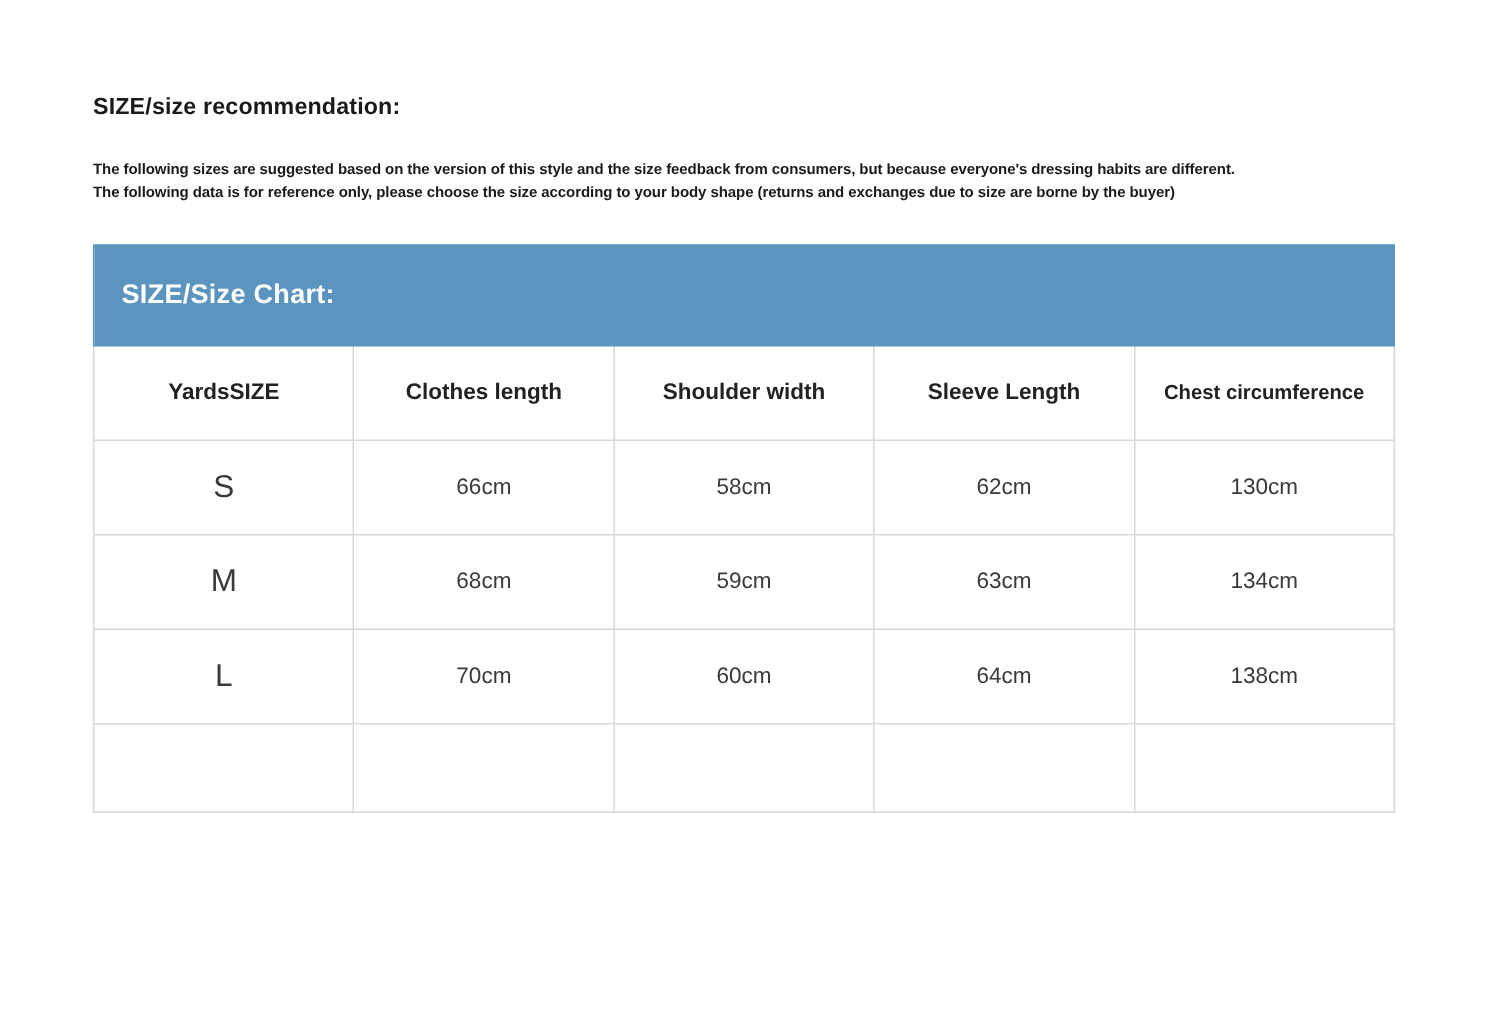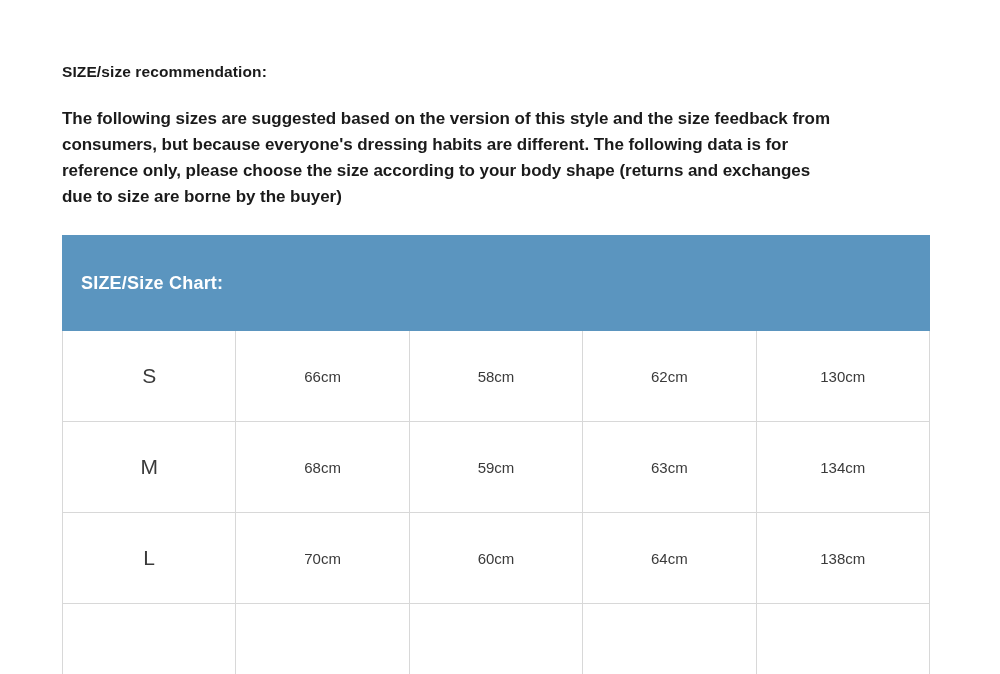--- a/index.html
+++ b/index.html
@@ -22,38 +22,38 @@
     padding: 62px 62px 0 62px;
   }
   .heading {
     font-size: 15.5px;
     font-weight: bold;
     letter-spacing: 0.1px;
     margin: 0 0 24px 0;
     line-height: 1.3;
   }
   .intro {
-    font-size: 17px;
+    font-size: 10px;
     font-weight: bold;
     line-height: 1.52;
     margin: 0 0 26px 0;
     max-width: 880px;
     letter-spacing: -0.05px;
   }
   .table-wrap {
     width: 868px;
   }
   table.size-chart {
     border-collapse: collapse;
     width: 868px;
     table-layout: fixed;
   }
   table.size-chart td, table.size-chart th {
     border: 1px solid #d8d8d8;
-    padding: 14px;
+    padding: 0;
     text-align: center;
     vertical-align: middle;
   }
   .chart-title-cell {
     background: #5b95bf;
     color: #ffffff;
     height: 66px;
     text-align: left !important;
     padding-left: 18px !important;
     font-size: 18px;
@@ -99,20 +99,27 @@
   <div class="heading">SIZE/size recommendation:</div>
 
   <div class="intro">The following sizes are suggested based on the version of this style and the size feedback from consumers, but because everyone's dressing habits are different. The following data is for reference only, please choose the size according to your body shape (returns and exchanges due to size are borne by the buyer)</div>
 
   <div class="table-wrap">
     <table class="size-chart">
       <tbody>
           <tr>
         <td class="chart-title-cell" colspan="5">SIZE/Size Chart:</td>
       </tr>
+      <tr class="head-row">
+        <td class="col-0">YardsSIZE</td>
+        <td class="col-1">Clothes length</td>
+        <td class="col-2">Shoulder width</td>
+        <td class="col-3">Sleeve Length</td>
+        <td class="col-4 small">Chest circumference</td>
+      </tr>
       <tr class="data-row">
         <td class="col-0 label">S</td>
         <td class="col-1">66cm</td>
         <td class="col-2">58cm</td>
         <td class="col-3">62cm</td>
         <td class="col-4">130cm</td>
       </tr>
       <tr class="data-row">
         <td class="col-0 label">M</td>
         <td class="col-1">68cm</td>

